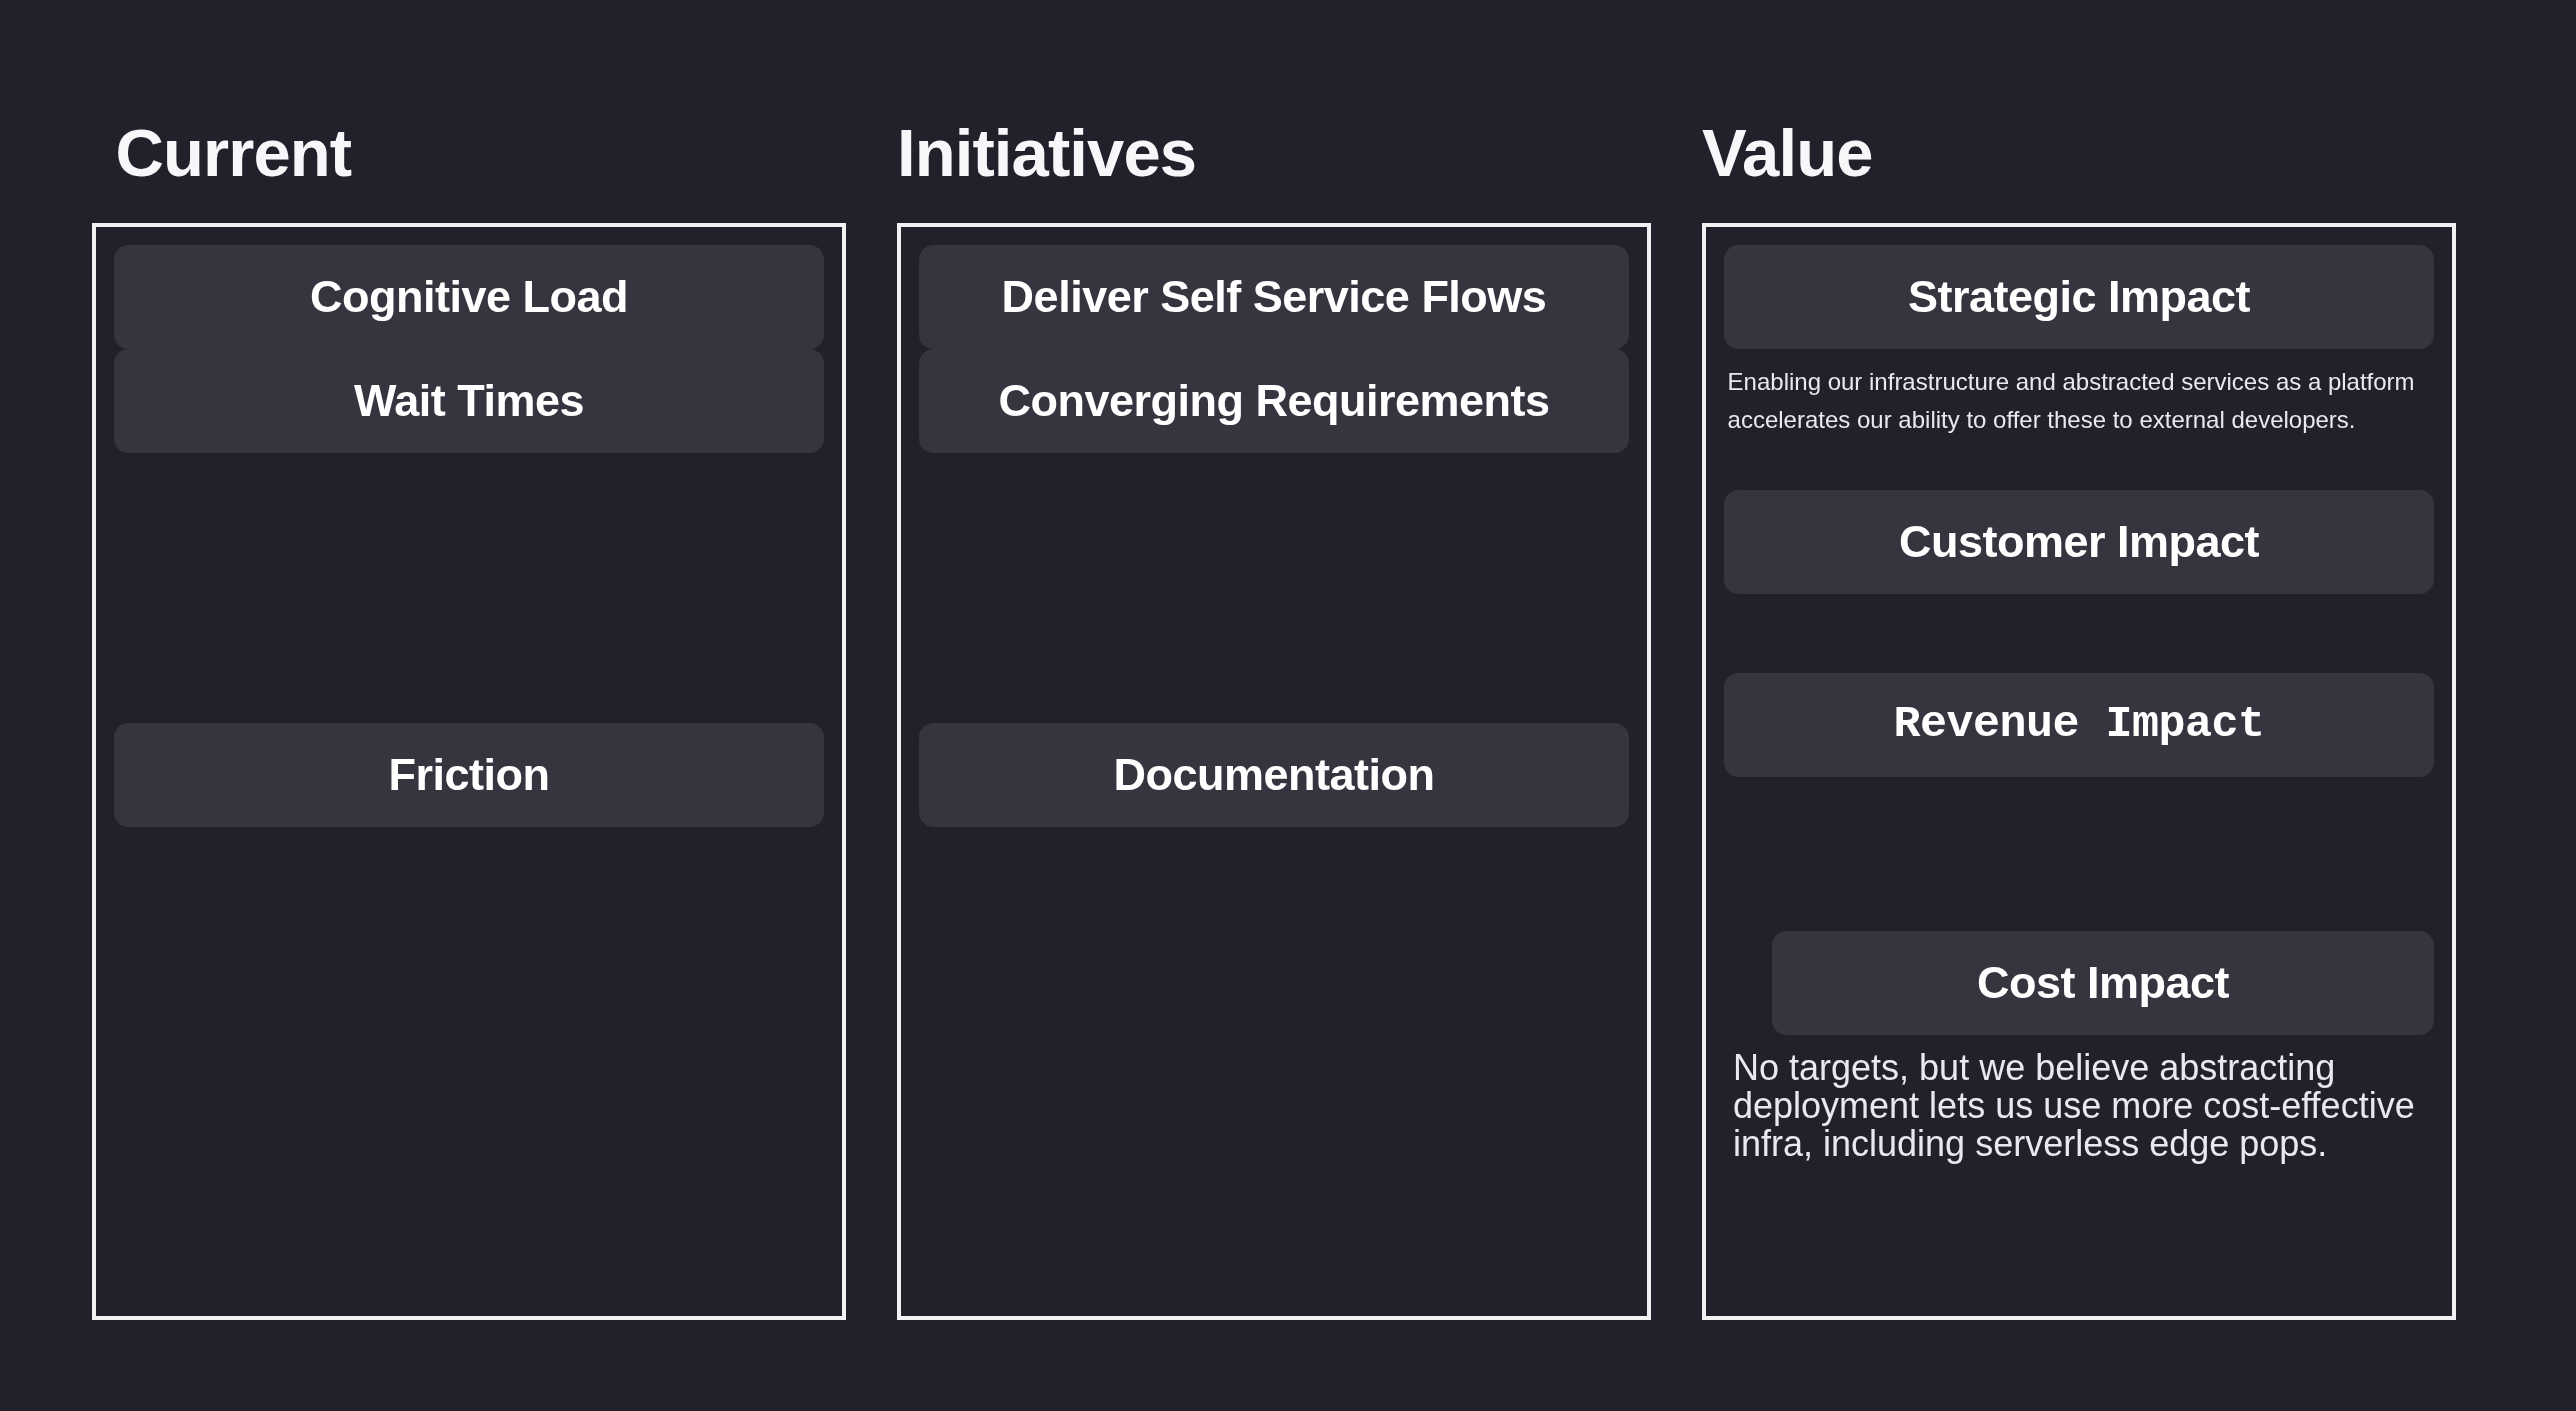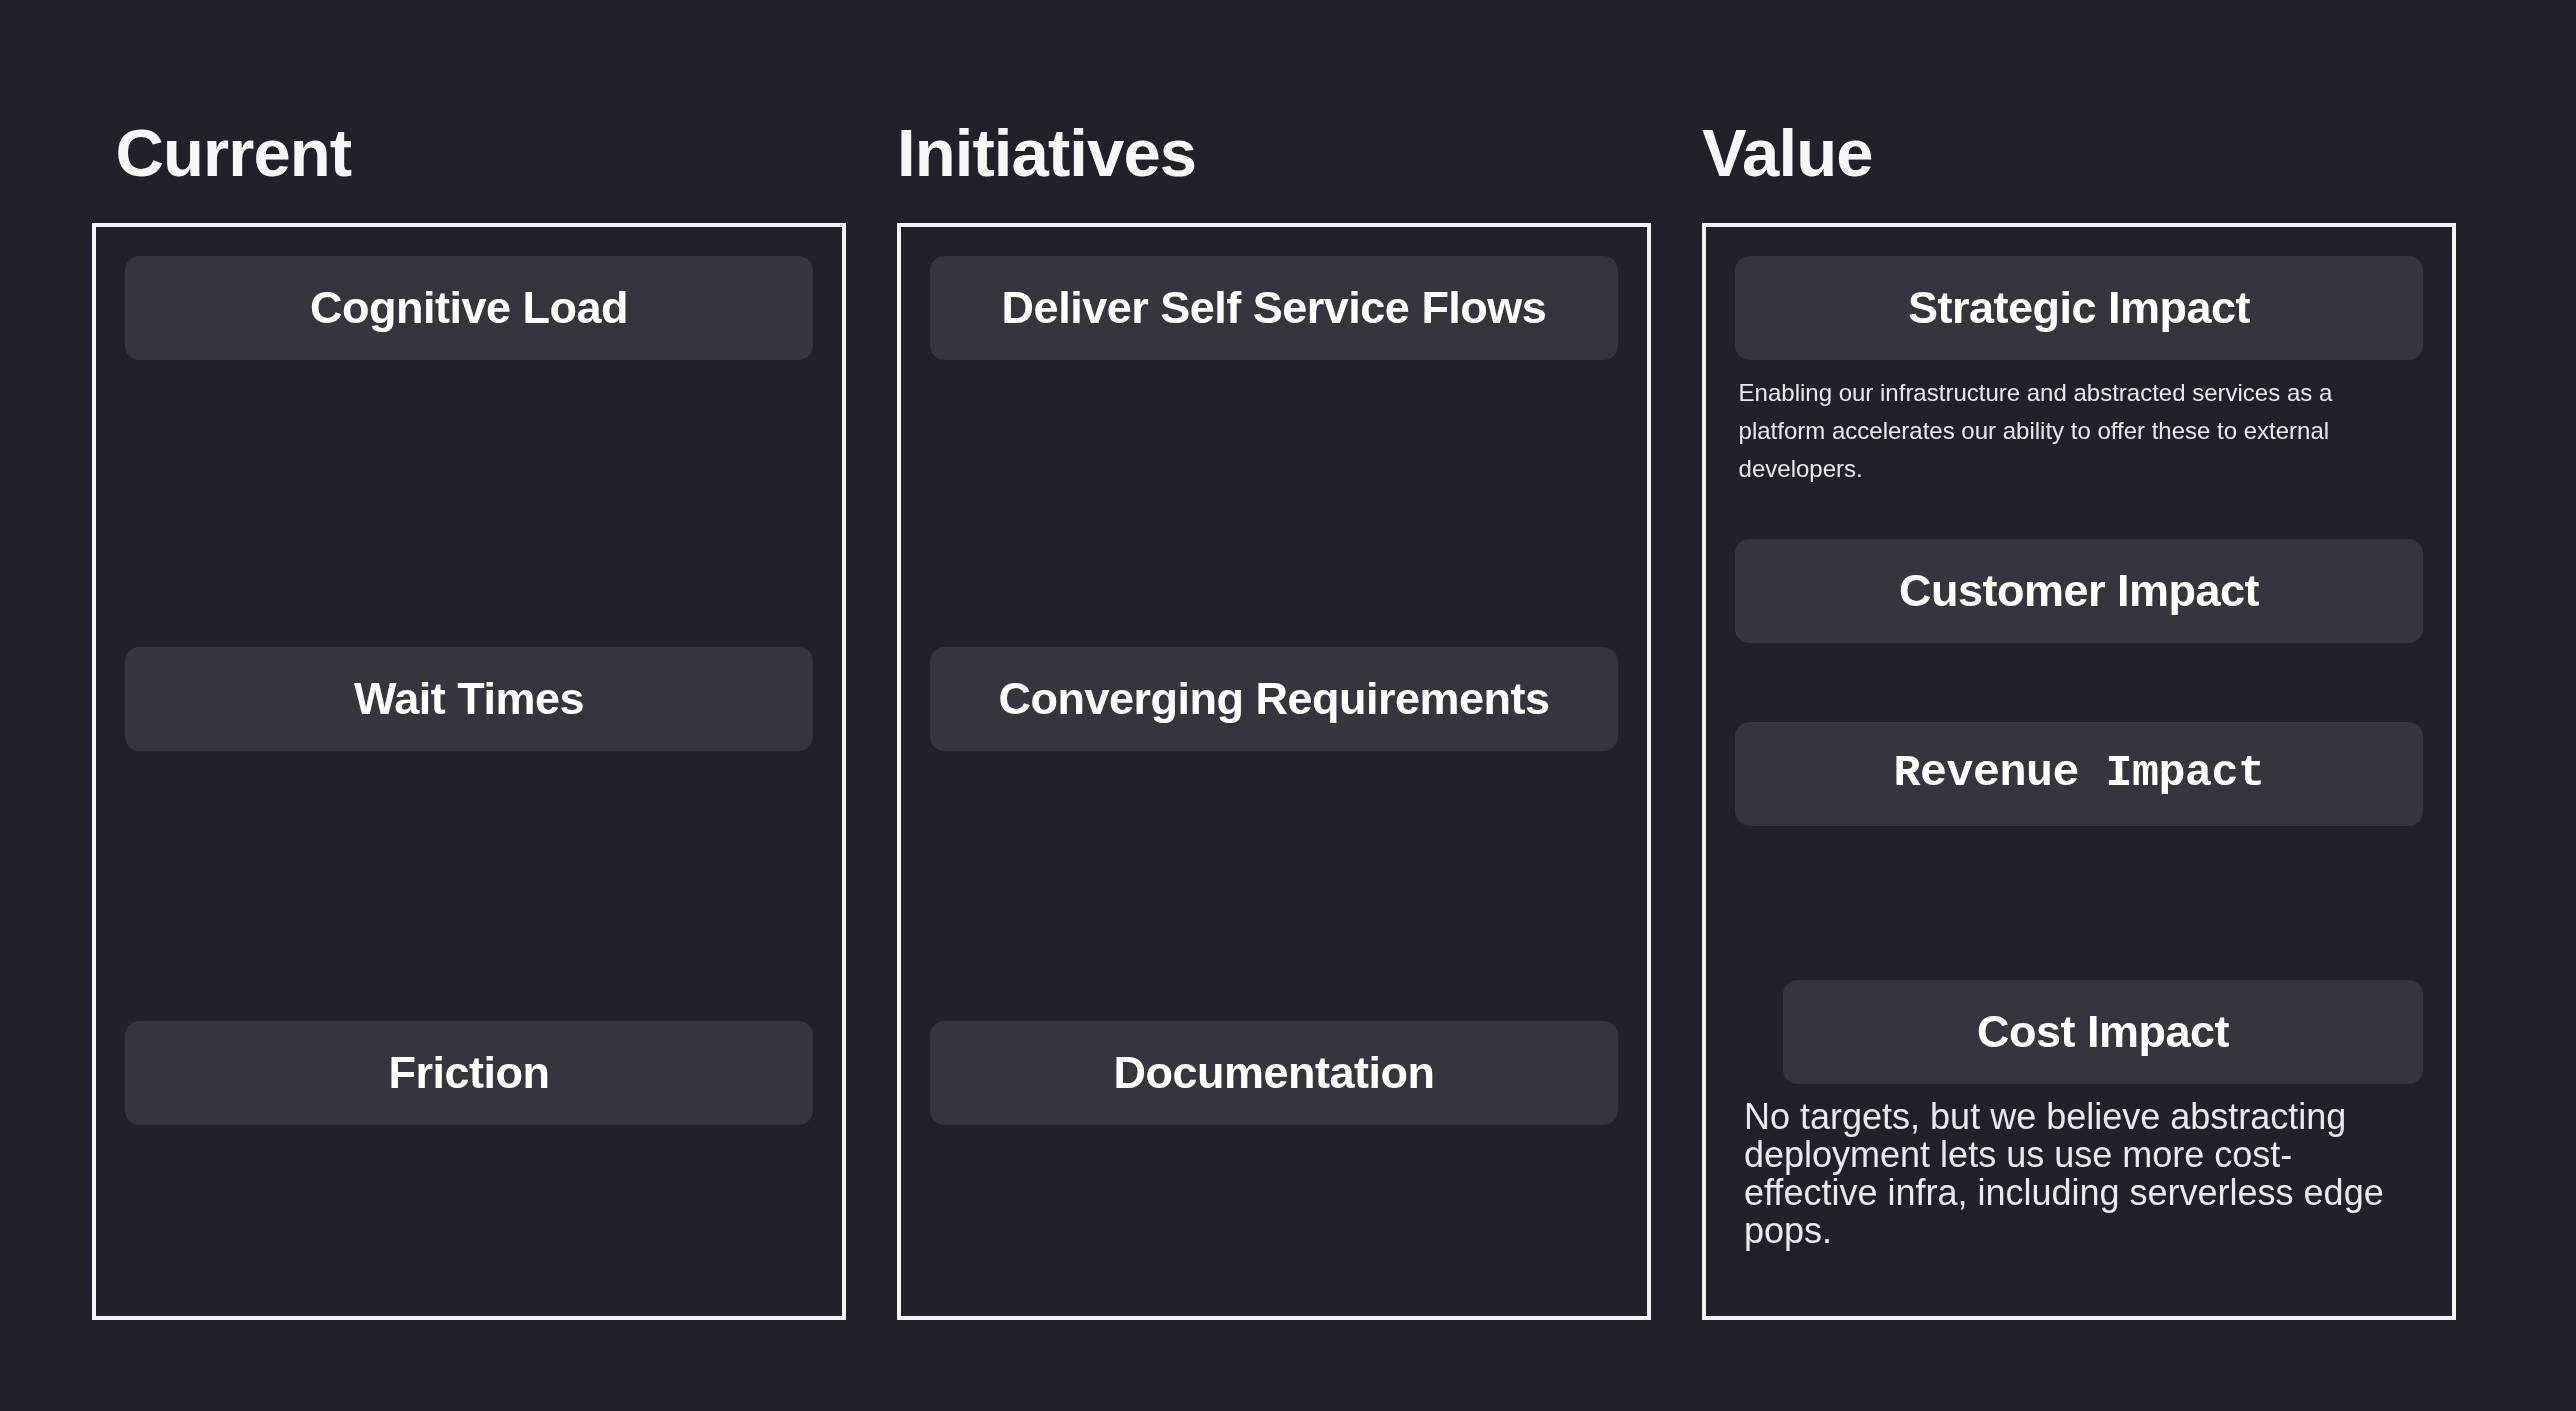--- a/index.html
+++ b/index.html
@@ -28,38 +28,38 @@
     font-size: 67px;
     line-height: 1.17;
     font-weight: 700;
     letter-spacing: -0.9px;
   }
   .column--current .column-title { margin-left: 23.6px; }
   .panel {
     box-sizing: border-box;
     height: 1097px;
     border: 4.5px solid #f2f2f4;
-    padding: 29px;
+    padding: 18px;
     overflow: hidden;
   }
   .card {
     height: 104px;
     background: #36343f;
     border-radius: 14.5px;
     display: flex;
     align-items: center;
     justify-content: center;
     color: #ffffff;
     font-size: 45px;
     font-weight: 700;
     letter-spacing: -0.5px;
     text-align: center;
   }
   
-  .card--row2 { margin-top: 287px; }
+  .card--row2 { }
   .card--row3 { margin-top: 270px; }
   
   .desc {
     color: #e9e8ef;
     font-size: 24px;
     line-height: 38px;
     font-weight: 400;
     margin: 13.6px 3.6px 0 3.6px;
   }
   .desc--cost {

